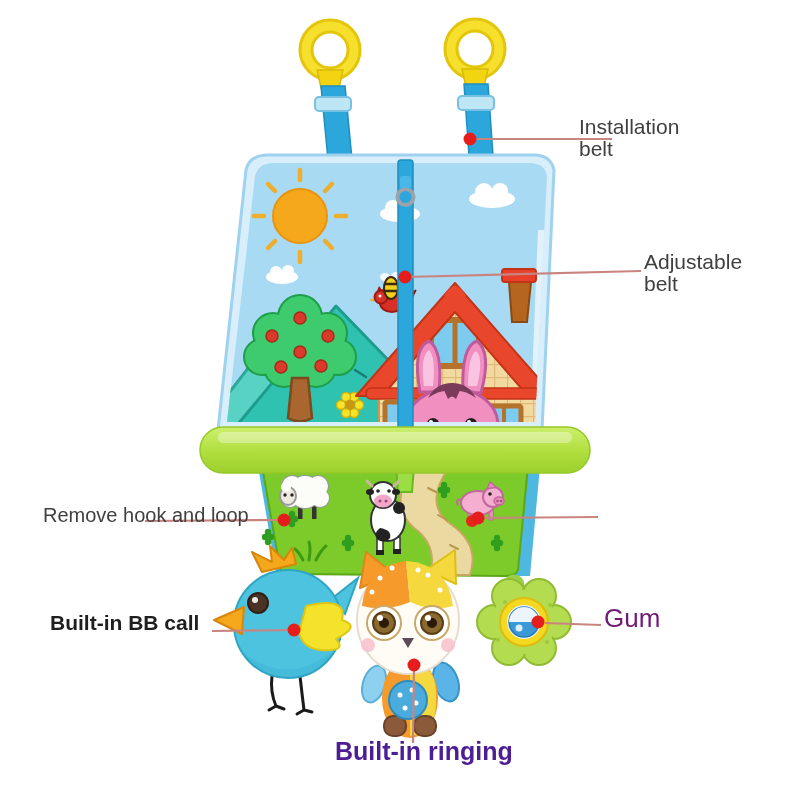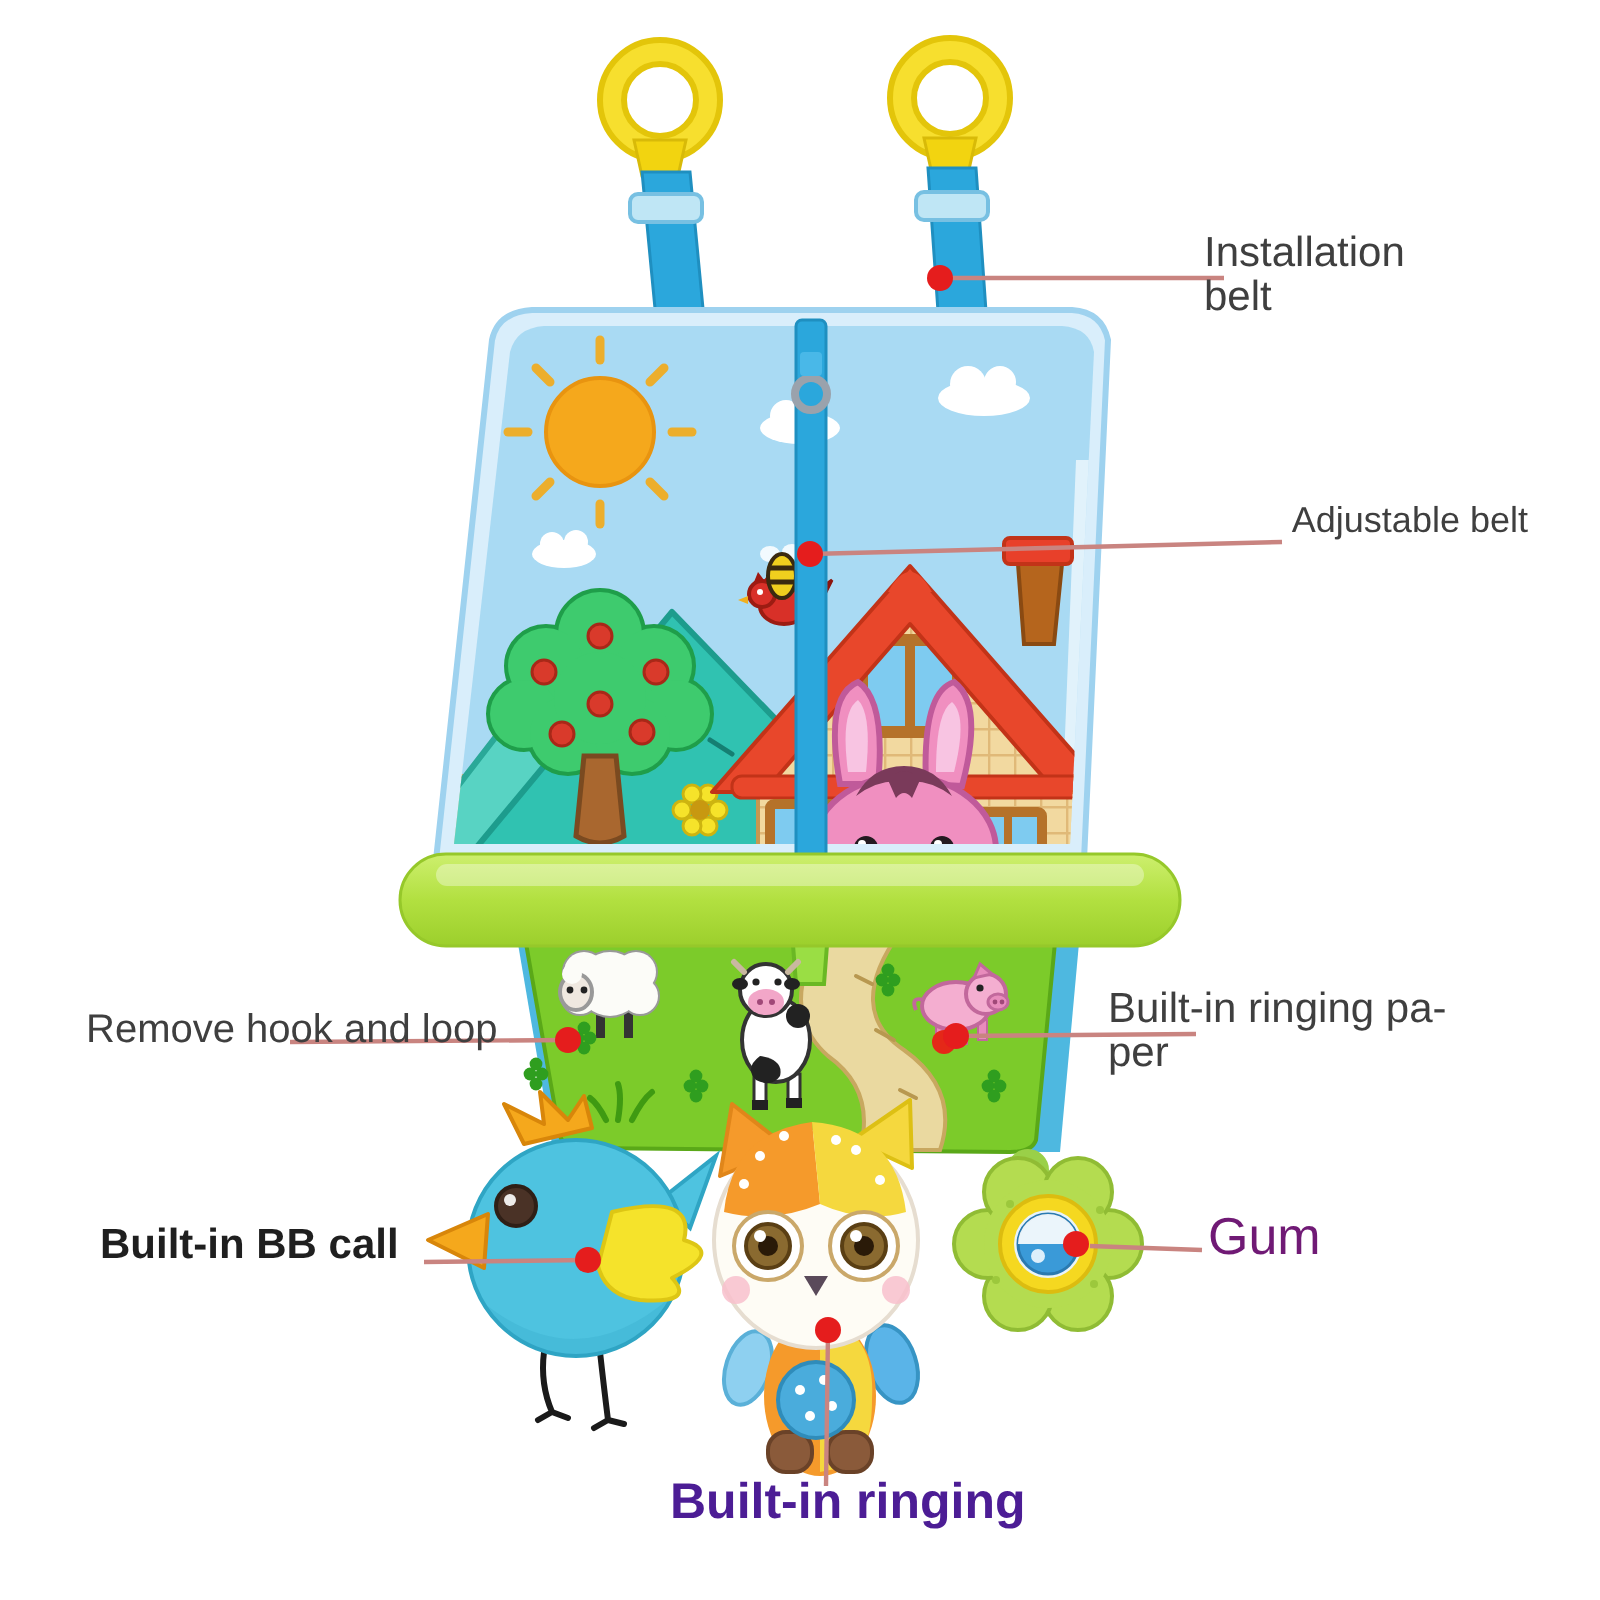--- a/index.html
+++ b/index.html
@@ -1,21 +1,21 @@
 <!DOCTYPE html>
 <html><head>
 <meta charset="utf-8">
 <style>
   html,body{margin:0;padding:0;background:#ffffff;}
   .canvas{position:relative;width:800px;height:800px;background:#ffffff;overflow:hidden;
           font-family:"Liberation Sans",sans-serif;}
   .canvas svg{position:absolute;left:0;top:0;}
   .label{position:absolute;z-index:2;color:#3f3f3f;white-space:pre-line;line-height:1.06;}
-  .lbl-installation{left:602px;top:116px;width:125px;font-size:21px;}
-  .lbl-adjustable{left:644px;top:251px;width:120px;font-size:18px;text-align:right;}
+  .lbl-installation{left:579px;top:116px;width:125px;font-size:21px;}
+  .lbl-adjustable{left:644px;top:251px;width:120px;font-size:21px;}
   .lbl-ringing-paper{left:554px;top:494px;width:215px;font-size:21px;}
   .lbl-remove{left:32px;top:505px;font-size:20px;white-space:nowrap;margin-left:11px;}
   .lbl-bb{left:50px;top:612px;font-size:21px;font-weight:bold;color:#1f1f1f;white-space:nowrap;}
   .lbl-gum{left:604px;top:605px;font-size:26px;color:#701a75;white-space:nowrap;}
   .lbl-ringing{left:335px;top:738px;font-size:25px;font-weight:bold;color:#4c1d95;white-space:nowrap;}
 </style>
 </head>
 <body>
 
 <div class="canvas">
@@ -424,20 +424,18 @@
       <circle cx="284" cy="520" r="6.5"></circle>
       <circle cx="294" cy="630" r="6.5"></circle>
       <circle cx="538" cy="622" r="6.5"></circle>
       <circle cx="414" cy="665" r="6.5"></circle>
     </g>
   </g>
 </svg>
 
 <div class="label lbl-installation">Installation belt</div>
 <div class="label lbl-adjustable">Adjustable belt</div>
-<div class="label lbl-ringing-paper">Built-in ringing pa-
-per</div>
 <div class="label lbl-remove">Remove hook and loop</div>
 <div class="label lbl-bb">Built-in BB call</div>
 <div class="label lbl-gum">Gum</div>
 <div class="label lbl-ringing">Built-in ringing</div>
 
 </div>
 
 </body></html>

